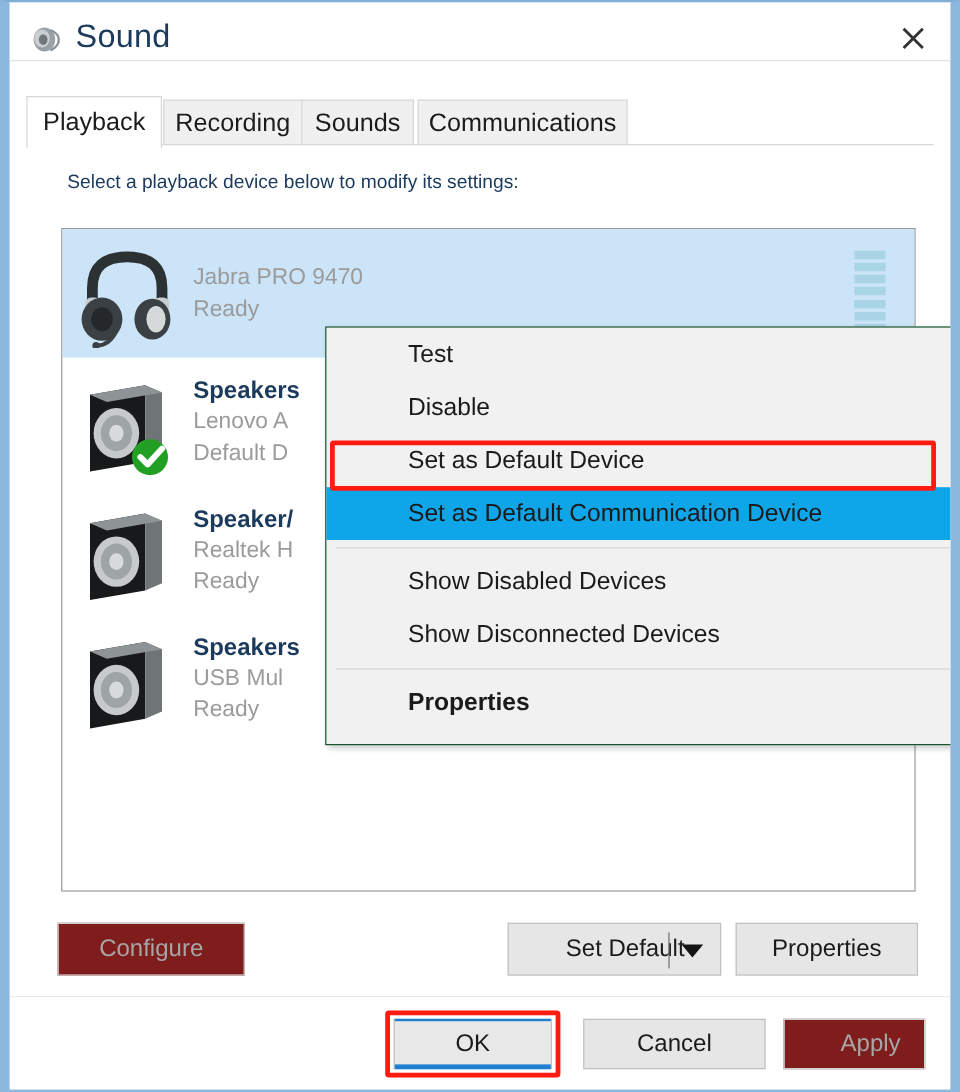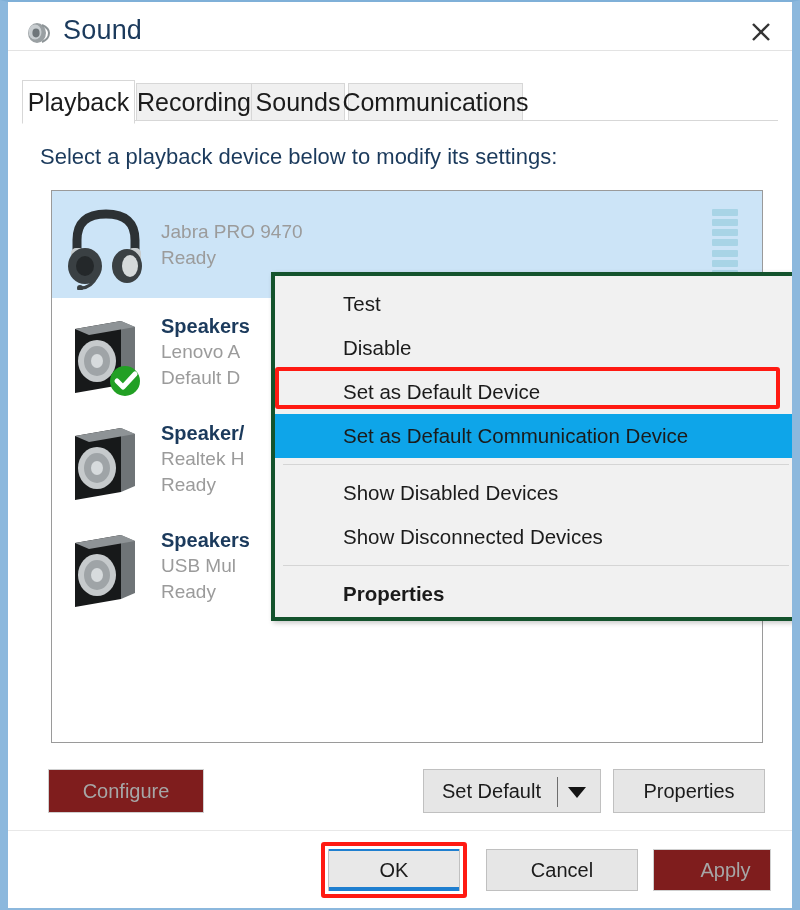--- a/index.html
+++ b/index.html
@@ -54,21 +54,21 @@
   #tabstrip {
     position: absolute; left: 14px; top: 78px;
     width: 756px; height: 41px;
   }
   .tab {
     position: absolute; top: 3px; height: 38px;
     background: #f0f0f0;
     border: 1px solid #d7d7d7;
     border-bottom: none;
     display: flex; align-items: center; justify-content: center;
-    font-size: 25px; color: #1b1b1b;
+    font-size: 21px; color: #1b1b1b;
     padding: 0 4px;
     white-space: nowrap;
   }
   .tab.active {
     top: 0px; height: 44px;
     background: #ffffff;
     border: 1px solid #d7d7d7;
     border-bottom: 1px solid #ffffff;
     z-index: 5;
     font-weight: normal;
@@ -76,22 +76,22 @@
   #tab-body {
     position: absolute; left: 14px; top: 118px;
     width: 756px; height: 700px;
     background: #ffffff;
     border-top: 1px solid #d7d7d7;
     z-index: 1;
   }
 
   
   #instruction {
-    position: absolute; left: 32px; top: 142px;
-    font-size: 22px; color: #1b3a5c;
+    position: absolute; left: 48px; top: 142px;
+    font-size: 16px; color: #1b3a5c;
     white-space: nowrap; z-index: 3;
   }
 
   
   #devicelist {
     position: absolute; left: 43px; top: 188px;
     width: 712px; height: 553px;
     background: #ffffff;
     border: 1px solid #9a9a9a;
     z-index: 3;
@@ -129,24 +129,24 @@
     display: block; height: 7px; width: 100%;
     background: #a8d4e6; border-radius: 1px;
   }
 
   
   #ctxmenu {
     position: absolute;
     left: 263px; top: 270px;
     width: 530px; height: 349px;
     background: #f1f1f1;
-    border: 4px solid #14532d;
+    border: 1px solid #14532d;
     box-shadow: 2px 2px 5px rgba(0,0,0,0.22);
     z-index: 30;
-    padding: 6px 0 5px 0;
+    padding: 1px 0 5px 0;
   }
   .mi {
     position: relative;
     height: 44px;
     display: flex; align-items: center;
     padding-left: 68px;
     font-size: 20.5px; color: #1b1b1b;
     white-space: nowrap;
   }
   .mi.bold { font-weight: bold; }
@@ -172,21 +172,21 @@
     border: 1px solid #c0c0c0;
     font-size: 20px; color: #1b1b1b;
     display: flex; align-items: center; justify-content: center;
     white-space: nowrap;
     z-index: 4;
   }
   .btn.disabled { color: #a6a6a6; background: #7f1d1d; border-color: #cfcfcf; }
   #btn-configure { left: 40px; top: 767px; width: 156px; height: 44px; }
   #btn-setdefault {
     left: 415px; top: 767px; width: 178px; height: 44px;
-    justify-content: flex-start; padding-left: 18px;
+    justify-content: center; padding-left: 18px;
   }
   #sd-divider {
     position: absolute; right: 42px; top: 7px;
     width: 1px; height: 30px; background: #6e6e6e;
   }
   #sd-arrow {
     position: absolute; right: 14px; top: 17px;
     width: 0; height: 0;
     border-left: 9px solid transparent;
     border-right: 9px solid transparent;

